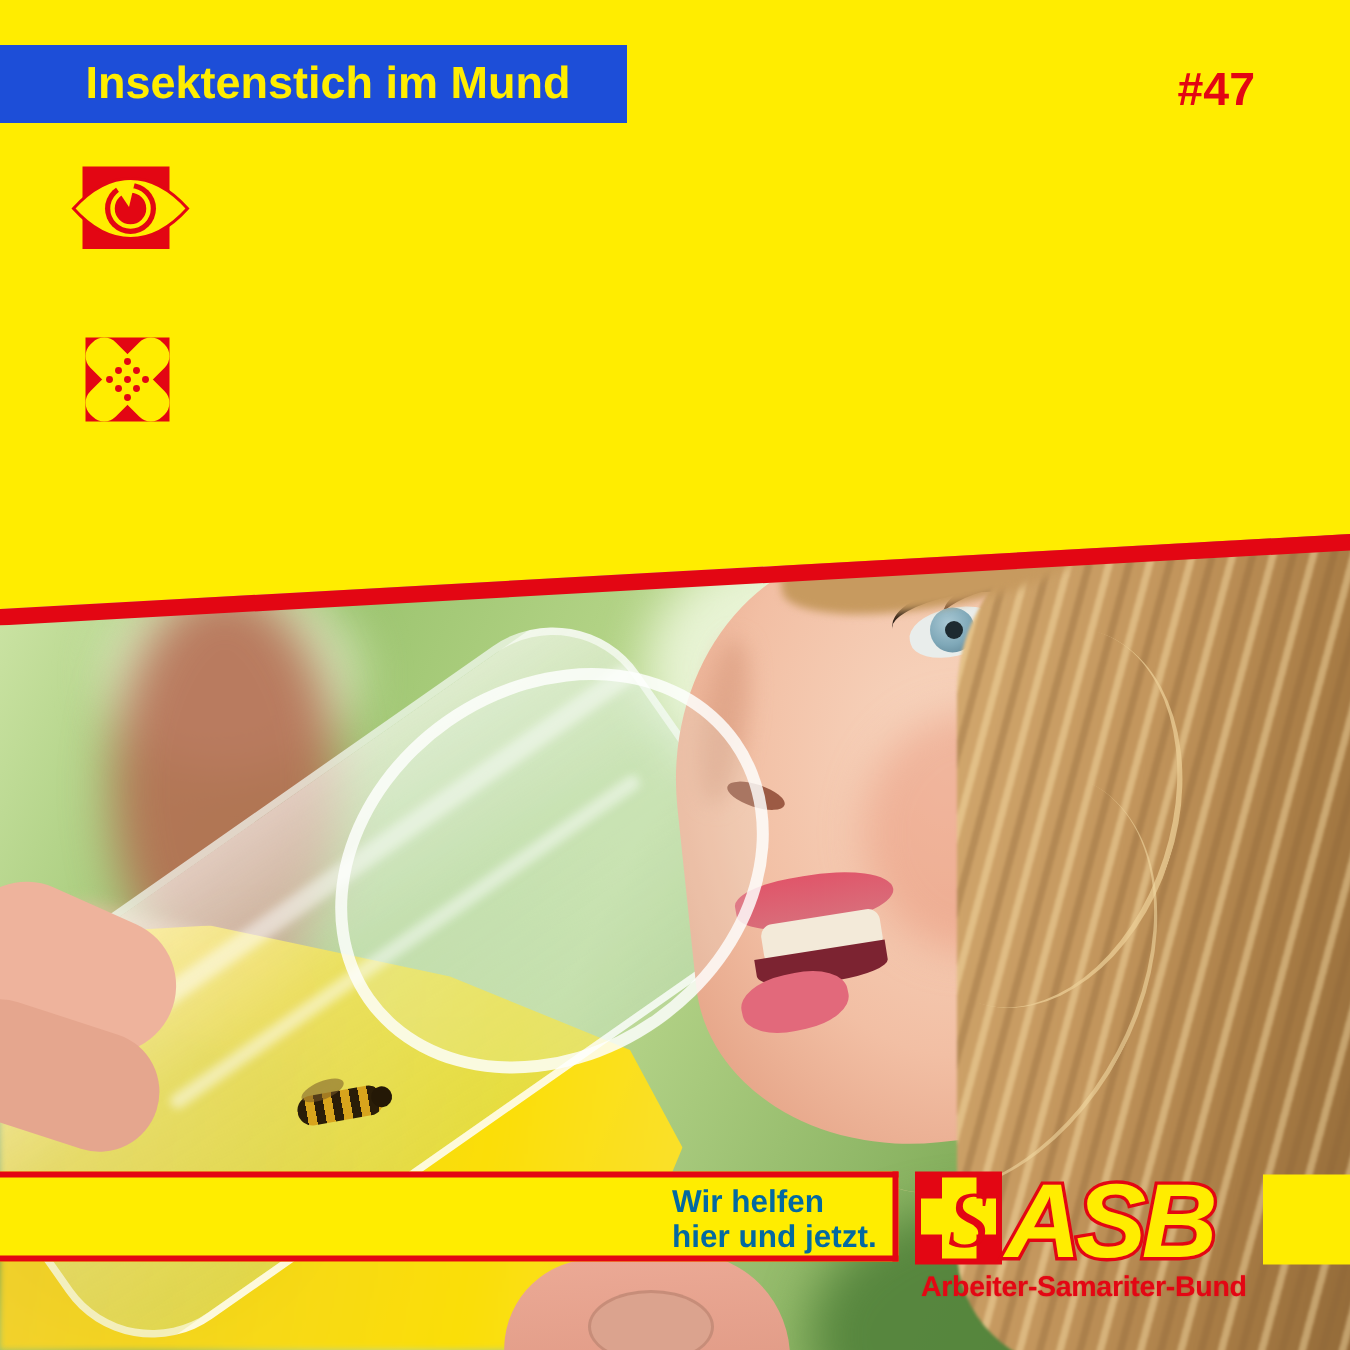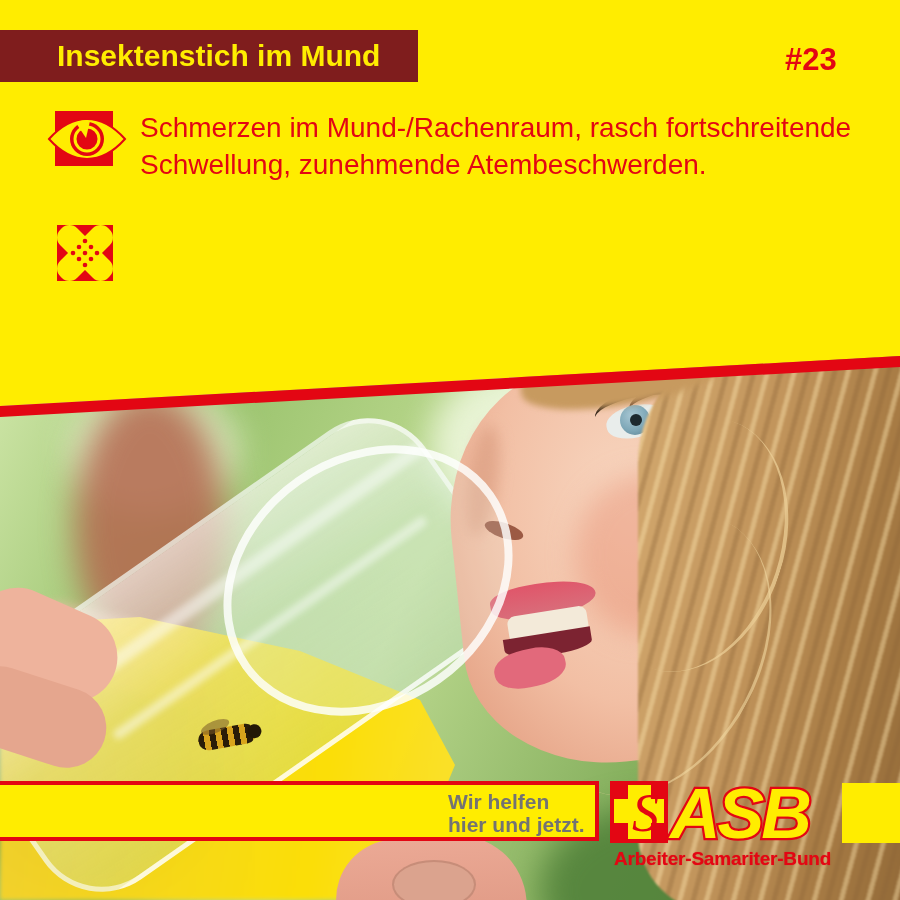--- a/index.html
+++ b/index.html
@@ -66,32 +66,32 @@
   .thumb{position:absolute;left:335px;top:482px;width:190px;height:90px;transform:rotate(-4deg);
     background:linear-gradient(180deg,#eba995,#e09a85);border-radius:60px 70px 20px 20px;}
   .nail{position:absolute;left:392px;top:505px;width:80px;height:45px;border-radius:50%;
     background:#dba38e;border:2px solid rgba(180,120,100,.5);}
 
   
   .yellow-mask{position:absolute;left:0;top:0;width:900px;height:420px;background:#FFED00;z-index:2;
     clip-path:polygon(0 0,900px 0,900px 356px,0 406px);}
   .diag-stripe{position:absolute;left:0;top:0;width:900px;height:420px;background:#E30613;z-index:3;
     clip-path:polygon(0 406px,900px 356px,900px 367px,0 417px);}
-  .title-bar{position:absolute;left:0;top:30px;width:418px;height:52px;background:#7f1d1d;z-index:4;}
+  .title-bar{position:absolute;left:0;top:30px;width:418px;height:52px;background:#1d4ed8;z-index:4;}
   .title-text{position:absolute;left:57px;top:0;line-height:52px;font-size:30px;font-weight:bold;color:#FFED00;white-space:nowrap;}
   .issue{position:absolute;left:785px;top:42px;font-size:31px;font-weight:bold;color:#E30613;z-index:4;}
   .body-text{position:absolute;color:#E30613;font-size:28px;line-height:37px;white-space:pre-line;z-index:4;width:760px;}
   .txt1{left:140px;top:109px;}
   .txt2{left:140px;top:219px;}
   .icon{position:absolute;z-index:4;}
 
   
   .band{position:absolute;left:0;top:781px;width:595px;height:52px;background:#FFED00;z-index:5;
     border-top:4px solid #E30613;border-bottom:4px solid #E30613;border-right:4px solid #E30613;}
-  .slogan{position:absolute;left:448px;top:5px;color:#737373;font-weight:bold;font-size:21px;line-height:23px;white-space:pre-line;}
+  .slogan{position:absolute;left:448px;top:5px;color:#0369a1;font-weight:bold;font-size:21px;line-height:23px;white-space:pre-line;}
   .logo{position:absolute;left:608px;top:777px;z-index:5;}
   .yellow-block{position:absolute;left:842px;top:783px;width:58px;height:60px;background:#FFED00;z-index:5;}
   .orgname{position:absolute;left:614px;top:848px;font-size:19px;font-weight:bold;color:#E30613;z-index:5;
     letter-spacing:-0.2px;text-shadow:0 0 1px rgba(227,6,19,.55);text-align:right;}
 </style>
 </head>
 <body>
 
 <div class="stage">
 
@@ -136,31 +136,29 @@
     <div class="thumb"></div>
     <div class="nail"></div>
   </div>
 
   <div class="yellow-mask"></div>
   <div class="diag-stripe"></div>
 
   <div class="title-bar">
     <span class="title-text">Insektenstich im Mund</span>
   </div>
-  <div class="issue">#23</div>
+  <div class="issue">#47</div>
 
   <svg class="icon" style="left:47px;top:108px;" width="80" height="62" viewBox="0 0 80 62">
     <rect x="8" y="3" width="58" height="55" fill="#E30613"></rect>
     <path d="M2,31 Q20,11 40,11 Q60,11 78,31 Q60,51 40,51 Q20,51 2,31 Z" fill="#FFED00" stroke="#E30613" stroke-width="2"></path>
     <circle cx="40" cy="31" r="17" fill="#E30613"></circle>
     <circle cx="40" cy="31" r="12" fill="none" stroke="#FFED00" stroke-width="3"></circle>
     <path d="M39,30 L29,15 Q36,11 43,13 Z" fill="#FFED00"></path>
   </svg>
-  <div class="body-text txt1">Schmerzen im Mund-/Rachenraum, rasch fortschreitende
-Schwellung, zunehmende Atembeschwerden.</div>
 
   <svg class="icon" style="left:50px;top:218px;" width="70" height="70" viewBox="0 0 70 70">
     <rect x="7" y="7" width="56" height="56" fill="#E30613"></rect>
     <g transform="rotate(45 35 35)">
         <rect x="1" y="23" width="68" height="24" rx="11" fill="#FFED00"></rect>
       </g>
     <g transform="rotate(-45 35 35)">
         <rect x="1" y="23" width="68" height="24" rx="11" fill="#FFED00"></rect>
       </g>
     <g fill="#E30613">

